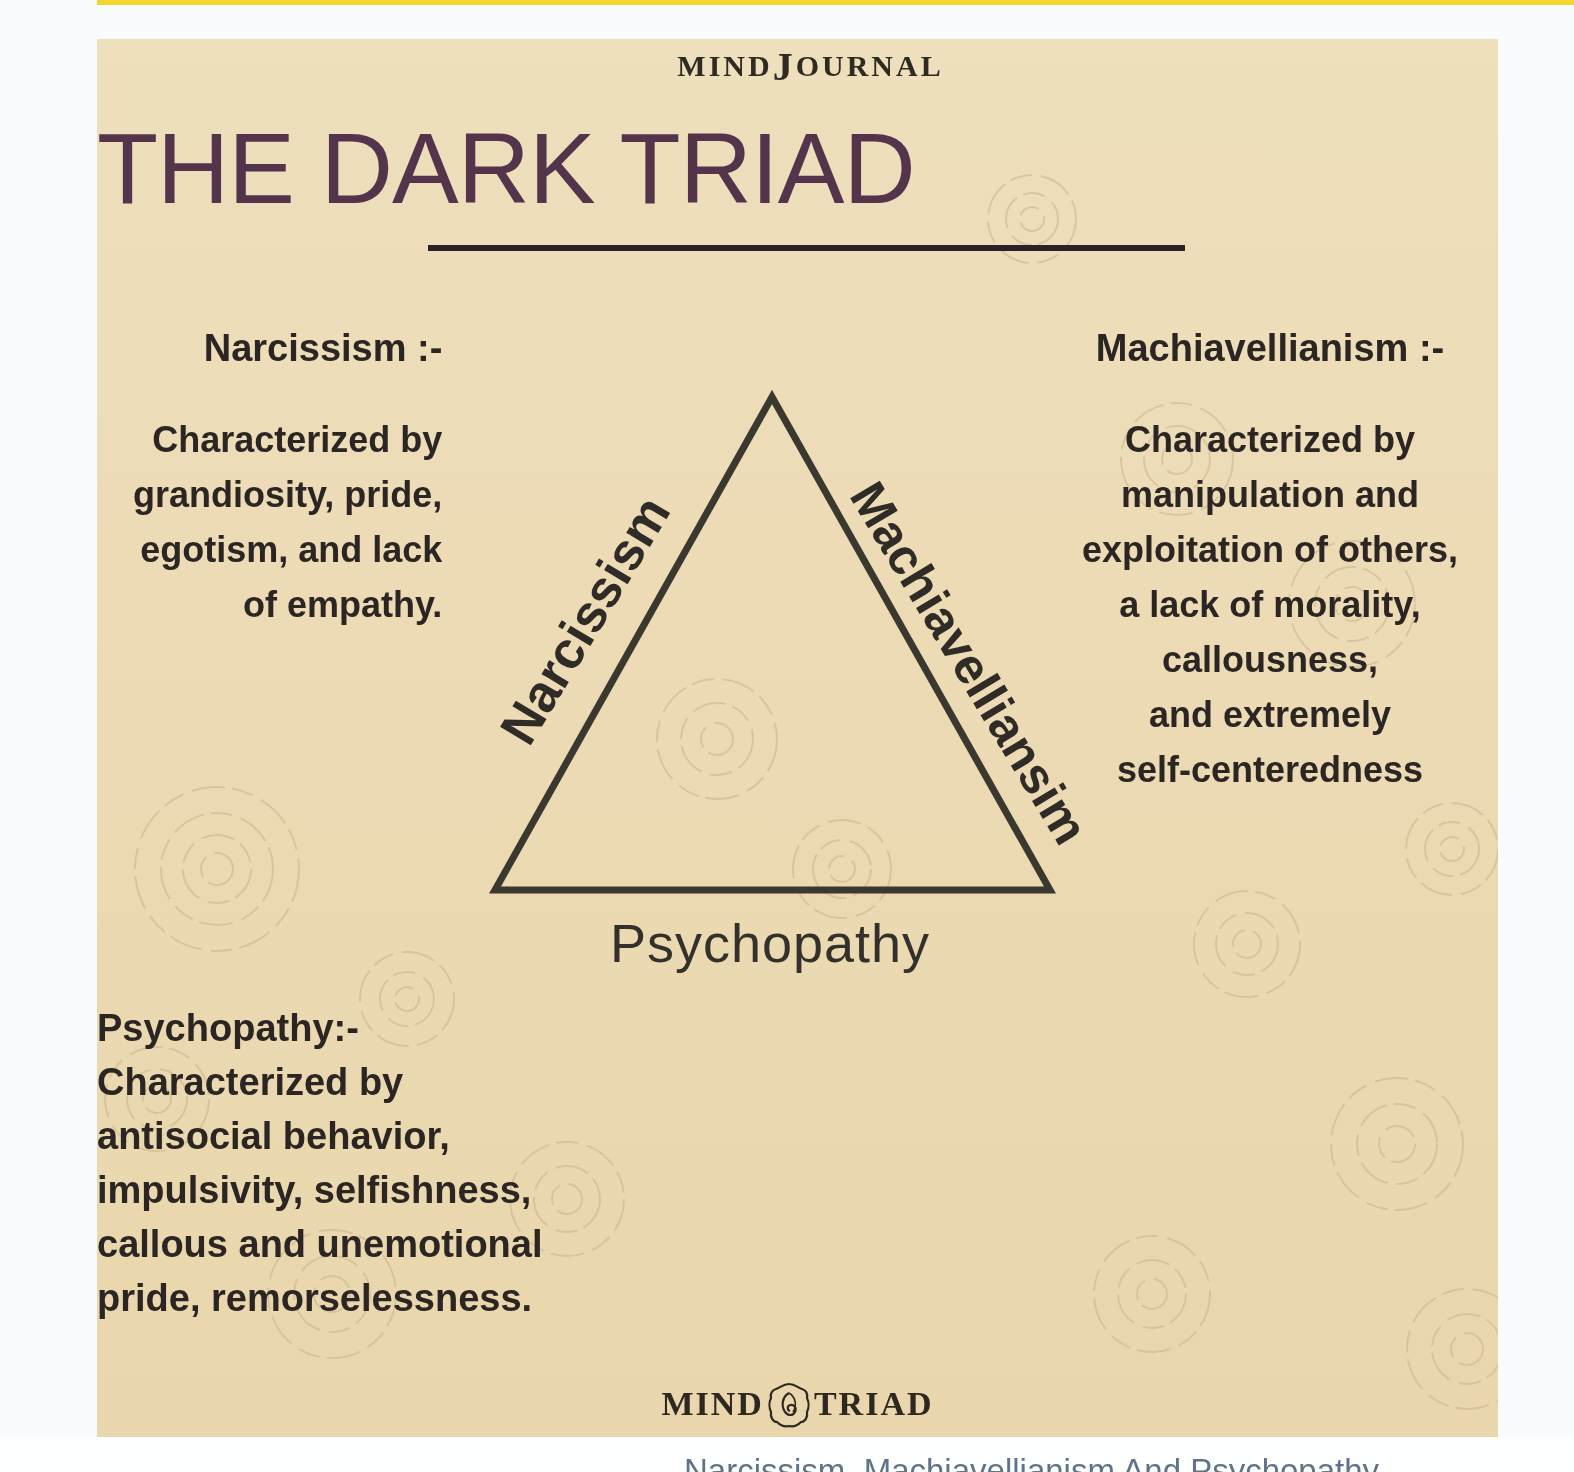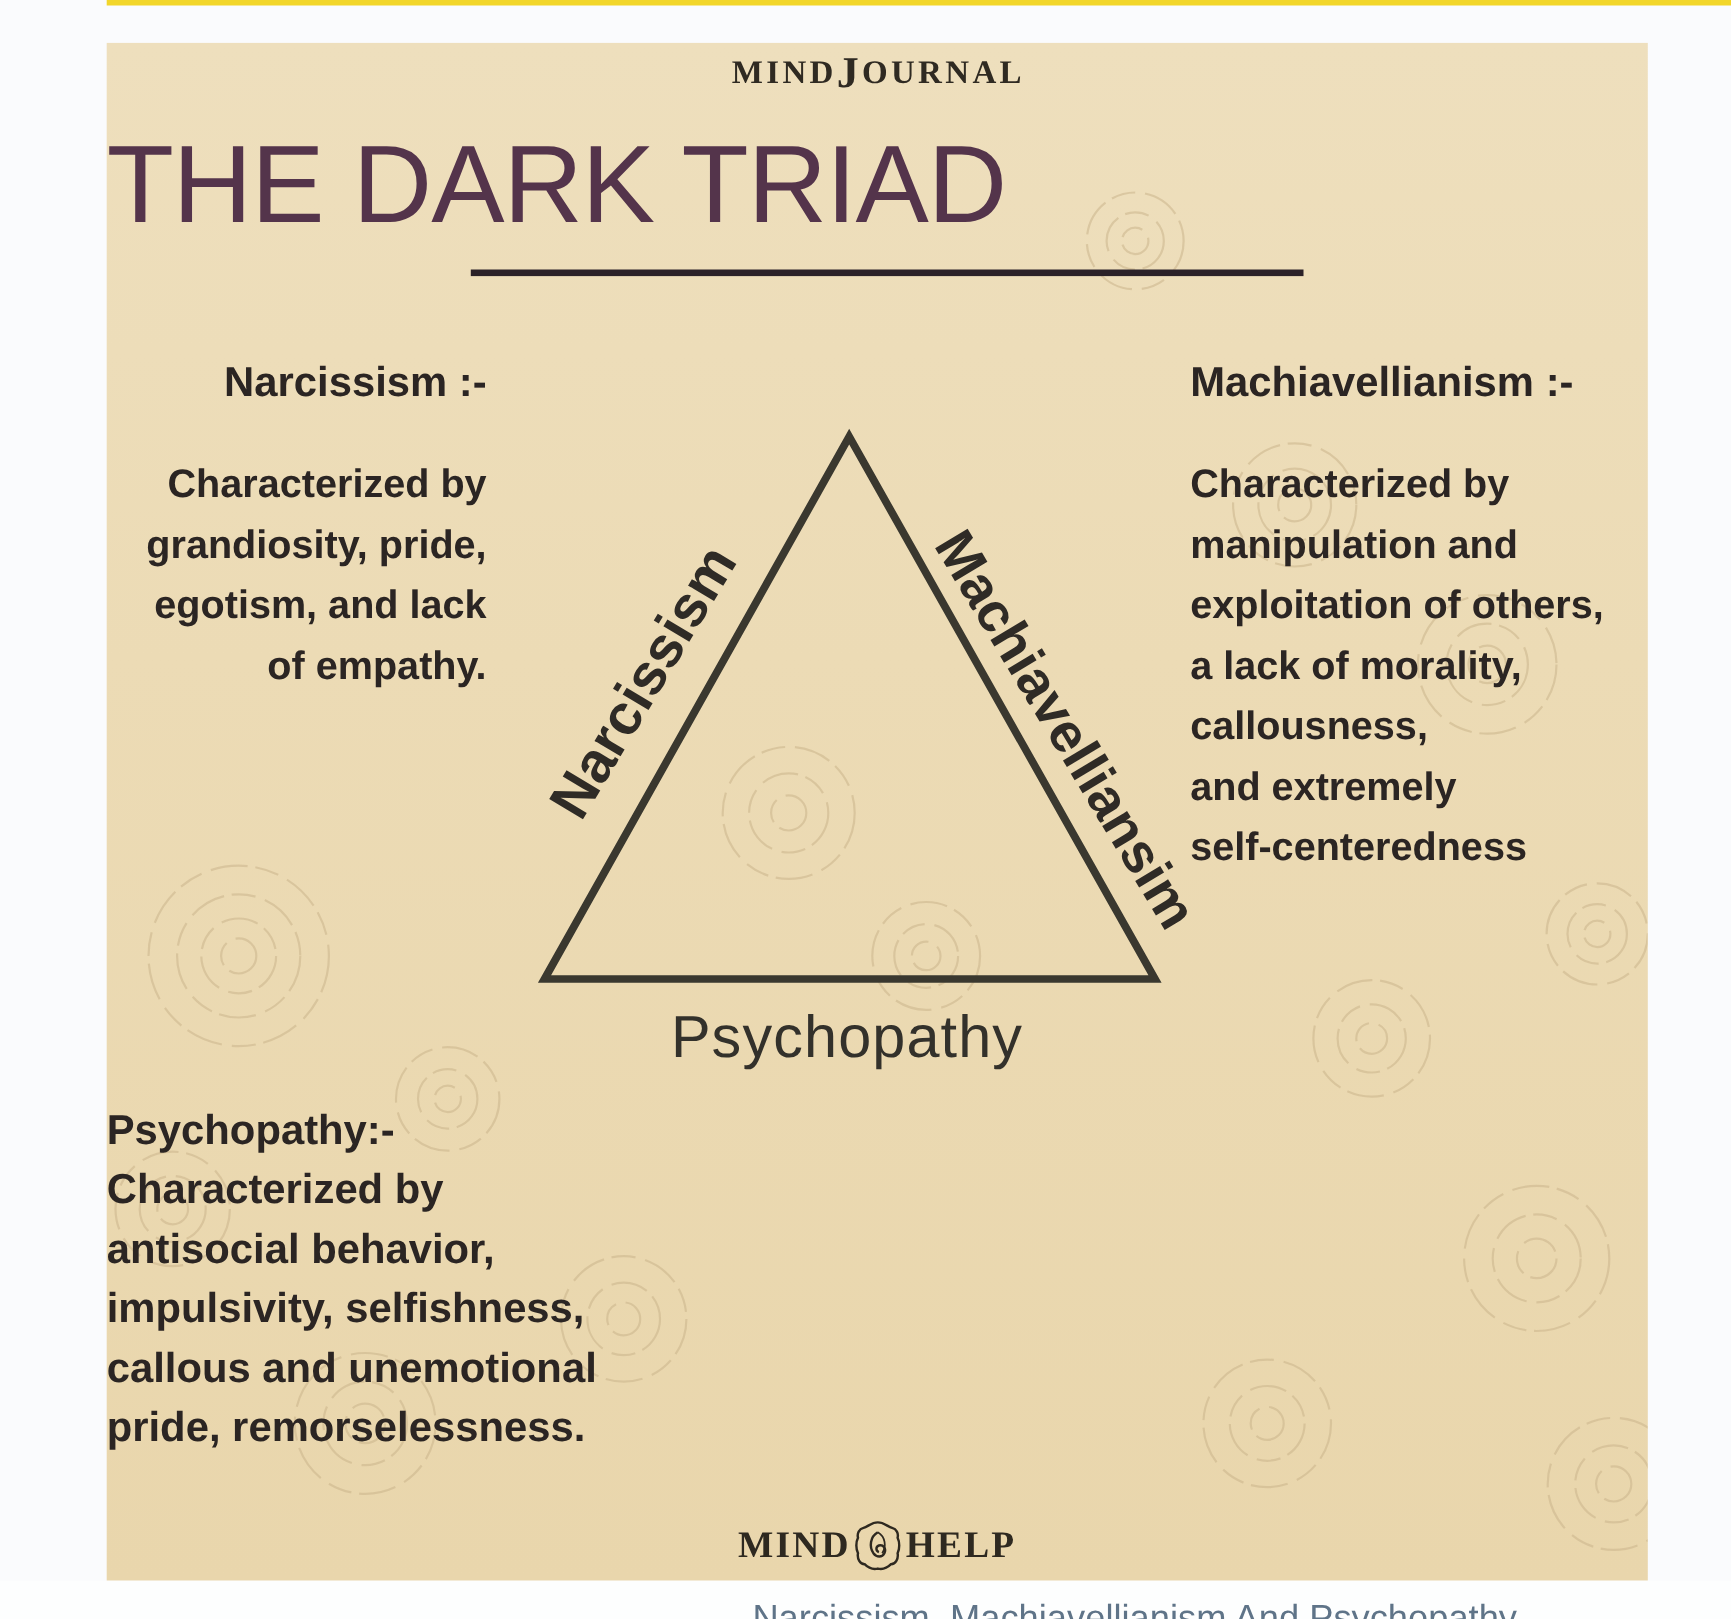--- a/index.html
+++ b/index.html
@@ -10,40 +10,40 @@
 
   .poster {
     position:absolute; left:97px; top:39px; width:1401px; height:1398px;
     background:linear-gradient(180deg,#eedfbd 0%, #ecdbb5 40%, #e9d6ac 100%);
     overflow:hidden;
   }
   .texture { position:absolute; left:0; top:0; width:100%; height:100%; opacity:.55; }
   .layer { position:absolute; z-index:2; }
 
   .brand-top {
-    left:1px; top:10px; width:100%; text-align:center;
+    left:13px; top:10px; width:100%; text-align:center;
     font-family:"Liberation Serif", serif; font-size:30px; letter-spacing:3px;
     color:#2f2a22; font-weight:600;
   }
   .brand-top .big-j { font-size:40px; line-height:30px; vertical-align:-4px; }
 
   .page-title {
     left:0; top:72px; width:100%; text-align:left;
     font-size:100px; letter-spacing:-1px; font-weight:400;
     color:#54344b;
   }
   .title-underline {
     left:331px; top:206px; width:757px; height:6px; background:#2b2128;
   }
 
   .side-block { top:288px; color:#2b2523; }
   .side-block .heading { font-size:38px; font-weight:700; margin-bottom:42px; }
   .side-block .bodyline { font-size:36px; font-weight:700; line-height:55px; }
   .block-left  { left:36px;  text-align:right; }
-  .block-right { right:40px; text-align:left; }
+  .block-right { right:40px; text-align:center; }
 
   .triangle-svg { left:380px; top:340px; width:600px; height:530px; }
 
   .tri-label {
     position:absolute; z-index:2; font-weight:700; color:#2f2b26; white-space:nowrap;
   }
   .label-narcissism {
     left:488px; top:581px; font-size:52px;
     transform:translate(-50%,-50%) rotate(-59deg);
   }
@@ -201,19 +201,19 @@
     <div class="bodyline">impulsivity, selfishness,</div>
     <div class="bodyline">callous and unemotional</div>
     <div class="bodyline">pride, remorselessness.</div>
   </div>
 
   <div class="layer brand-bottom">
     <span>MIND</span><span class="medallion"><svg width="42" height="48" viewBox="0 0 42 48" fill="none" stroke="#2e2920" stroke-width="2.2">
         <path d="M21 3 C27 3 30 7 34 8 C38 9 40 13 39 17 C41 21 41 27 39 31 C40 36 37 41 33 41 C29 45 25 46 21 45 C17 46 13 45 9 41 C5 41 2 36 3 31 C1 27 1 21 3 17 C2 13 4 9 8 8 C12 7 15 3 21 3 Z"></path>
         <path d="M21 12 C14 16 13 25 17 31 C20 35 25 35 27 31 C29 27 26 23 22 24 C19 25 19 29 22 30"></path>
         <path d="M21 12 C28 16 29 25 25 31" stroke-width="1.6"></path>
-      </svg></span><span>HELP</span>
+      </svg></span><span>TRIAD</span>
   </div>
 
 </div>
 
 <div class="bottom-strip"></div>
 <div class="bottom-caption">Narcissism, Machiavellianism And Psychopathy</div>
 
 </body></html>

